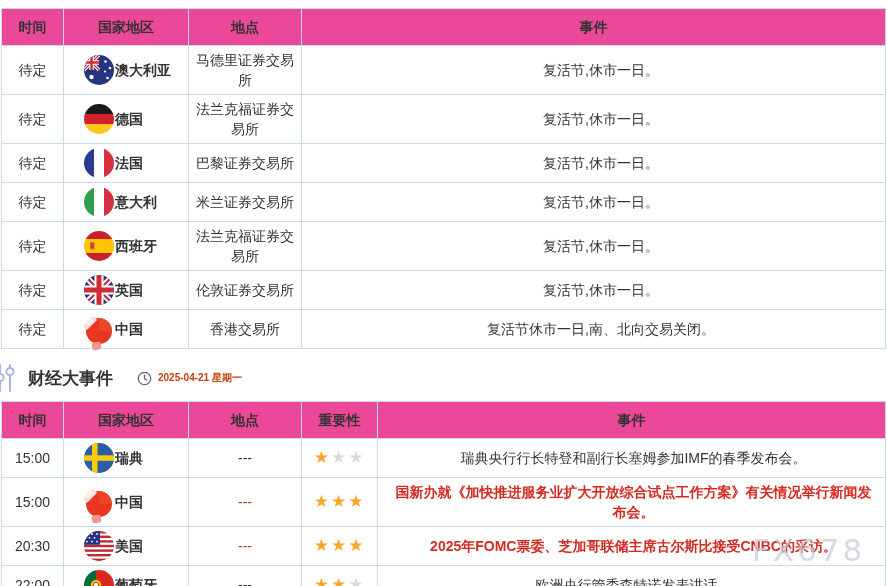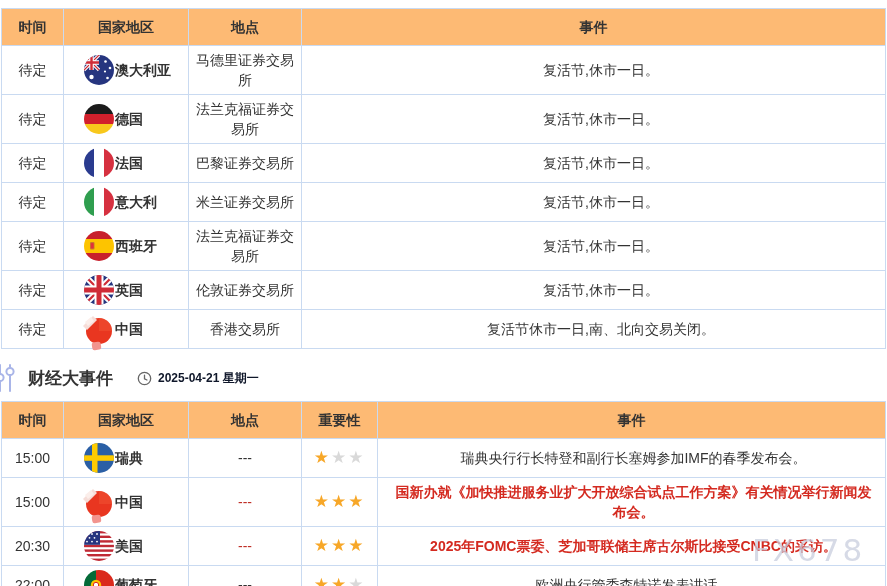--- a/index.html
+++ b/index.html
@@ -6,21 +6,21 @@
   body{
     width:887px;height:586px;overflow:hidden;position:relative;
     background:#ffffff;color:#333;
     font-family:"Liberation Sans","DejaVu Sans",sans-serif;
   }
   .page{position:relative;width:887px;height:586px;overflow:hidden;}
 
   table{border-collapse:collapse;table-layout:fixed;width:885px;margin-left:1px;}
   th,td{border:1px solid #c9daf1;font-size:14px;text-align:center;
         padding:4px 4px;box-sizing:border-box;vertical-align:middle;line-height:20px;}
-  thead th{background:#fdba74;font-weight:bold;color:#333;height:37px;}
+  thead th{background:#ec4899;font-weight:bold;color:#333;height:37px;}
   tbody td{height:39px;background:#fff;}
 
   .t1{margin-top:8px;}
   .t2{margin-top:5px;}
 
   td.event-cell{text-align:center;padding-left:25px;padding-right:10px;}
   .t2 td.event-cell{padding-left:14px;}
 
   .country-cell .wrap{display:flex;align-items:center;justify-content:flex-start;padding-left:16px;gap:1px;}
   .country-name{font-weight:bold;white-space:nowrap;}
@@ -36,21 +36,21 @@
 
   tr.hl .dash-cell{color:#c03028;}
   tr.hl .event-cell .evt{color:#d42a20;font-weight:bold;cursor:pointer;}
 
   .section-header{
     display:flex;align-items:center;margin:11px 0 0 0;height:36px;
   }
   .section-icon{margin-left:-9px;width:30px;height:30px;flex:0 0 30px;}
   .section-title{font-size:17px;font-weight:bold;color:#333;margin-left:7px;text-align:center;}
   .section-date{display:flex;align-items:center;margin-left:24px;gap:6px;
-    font-size:12px;font-weight:bold;color:#0f172a;justify-content:center;}
+    font-size:10px;font-weight:bold;color:#c2410c;justify-content:center;}
   .clock-icon{width:15px;height:15px;}
 
   .watermark{
     position:absolute;left:752px;top:532px;
     font-size:31px;letter-spacing:3px;color:#c9cede;opacity:.75;
     font-family:"DejaVu Sans","Liberation Sans",sans-serif;font-weight:400;
   }
 </style>
 </head>
 <body>

